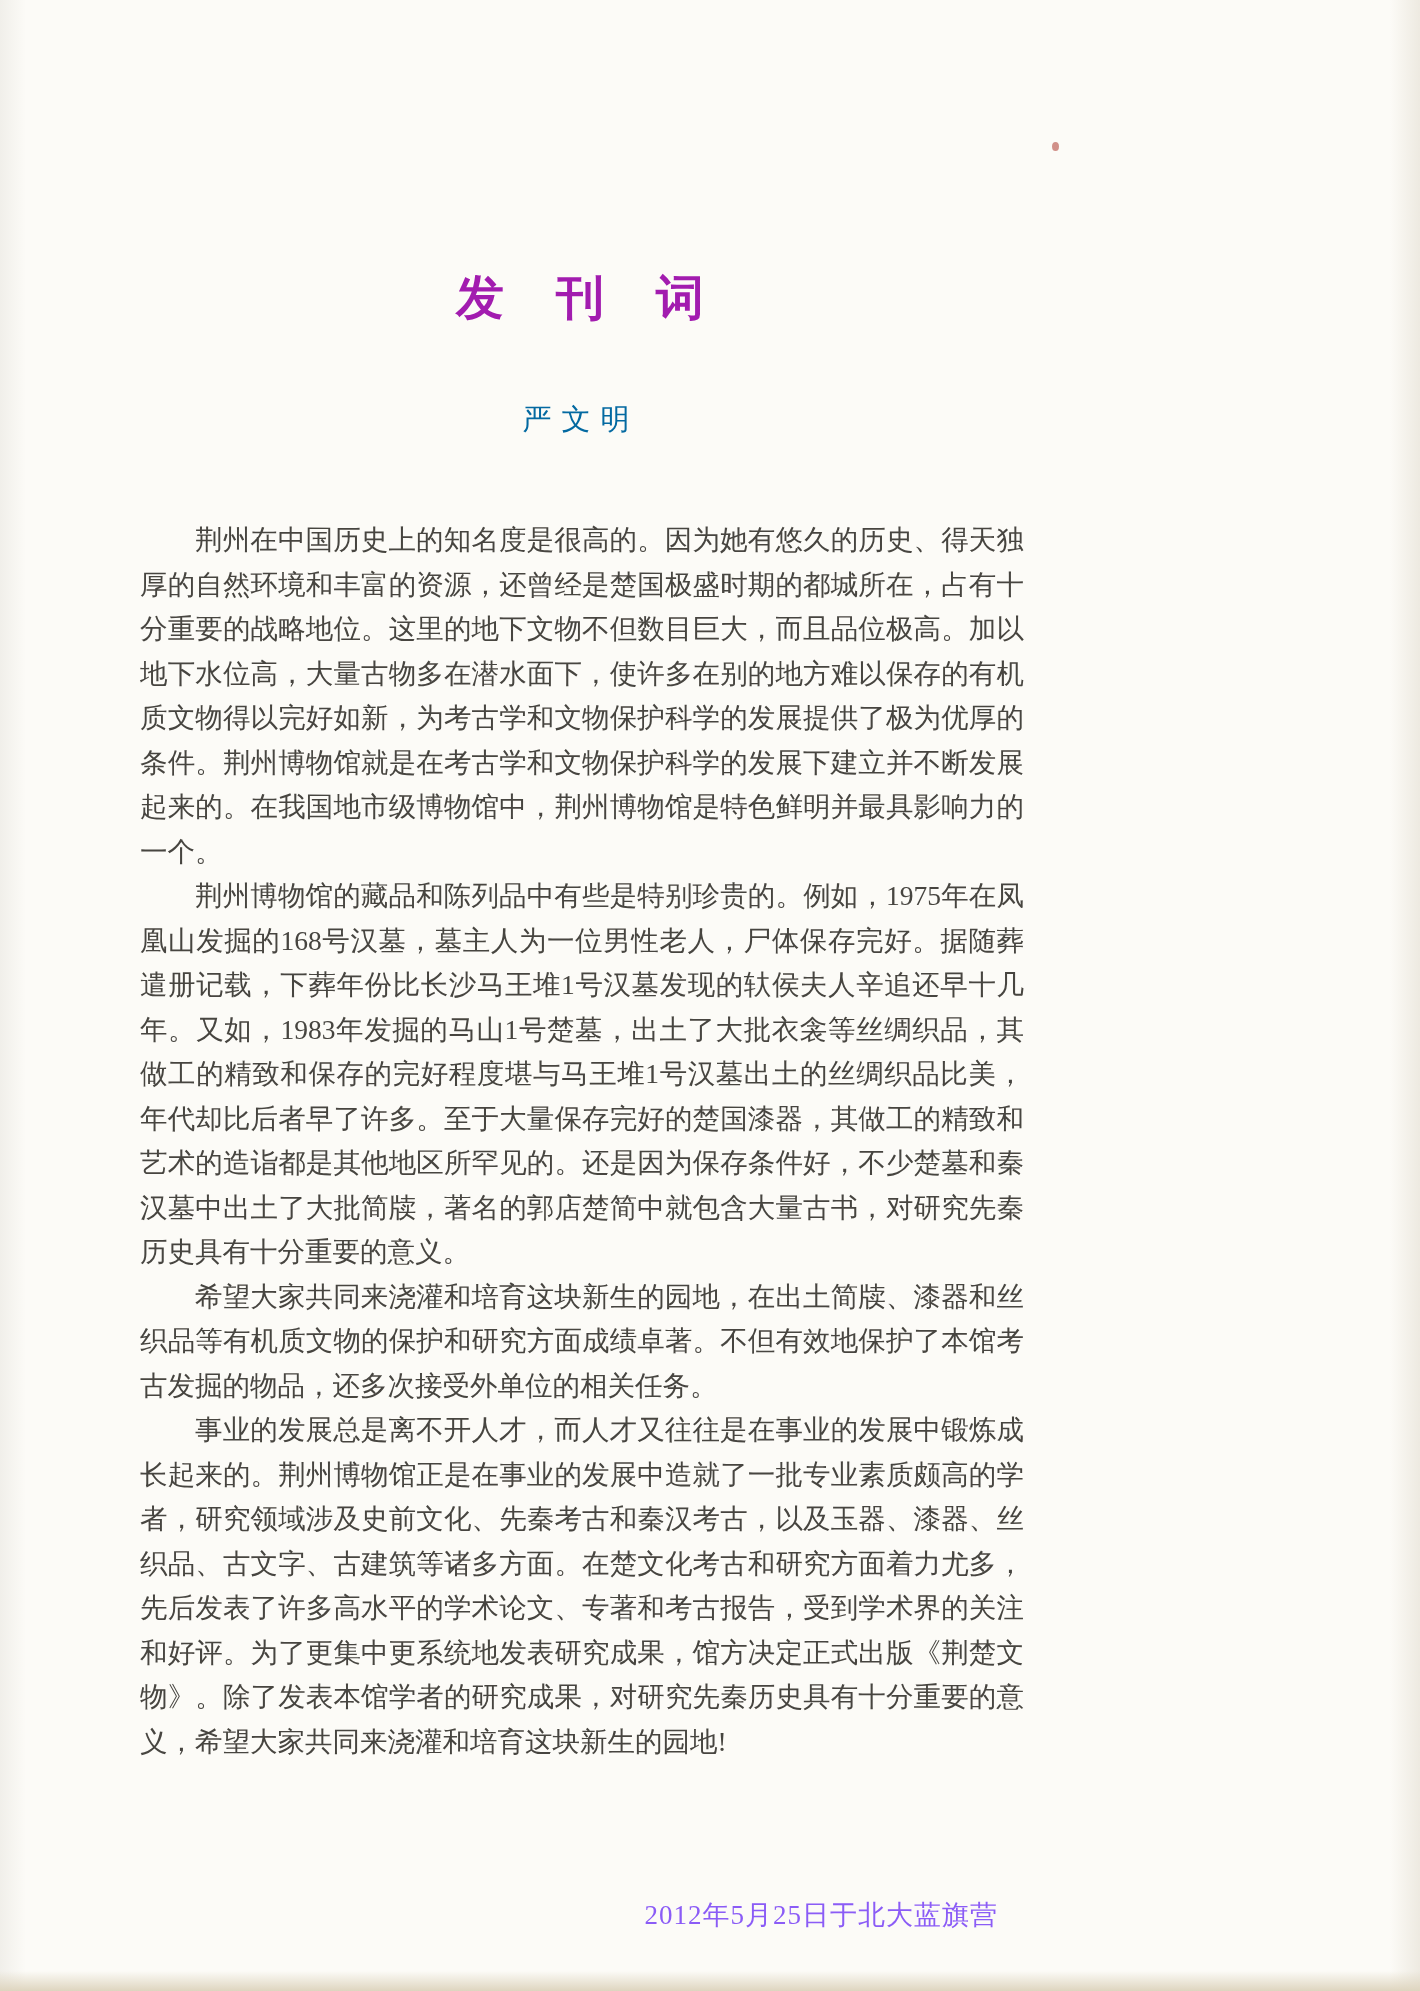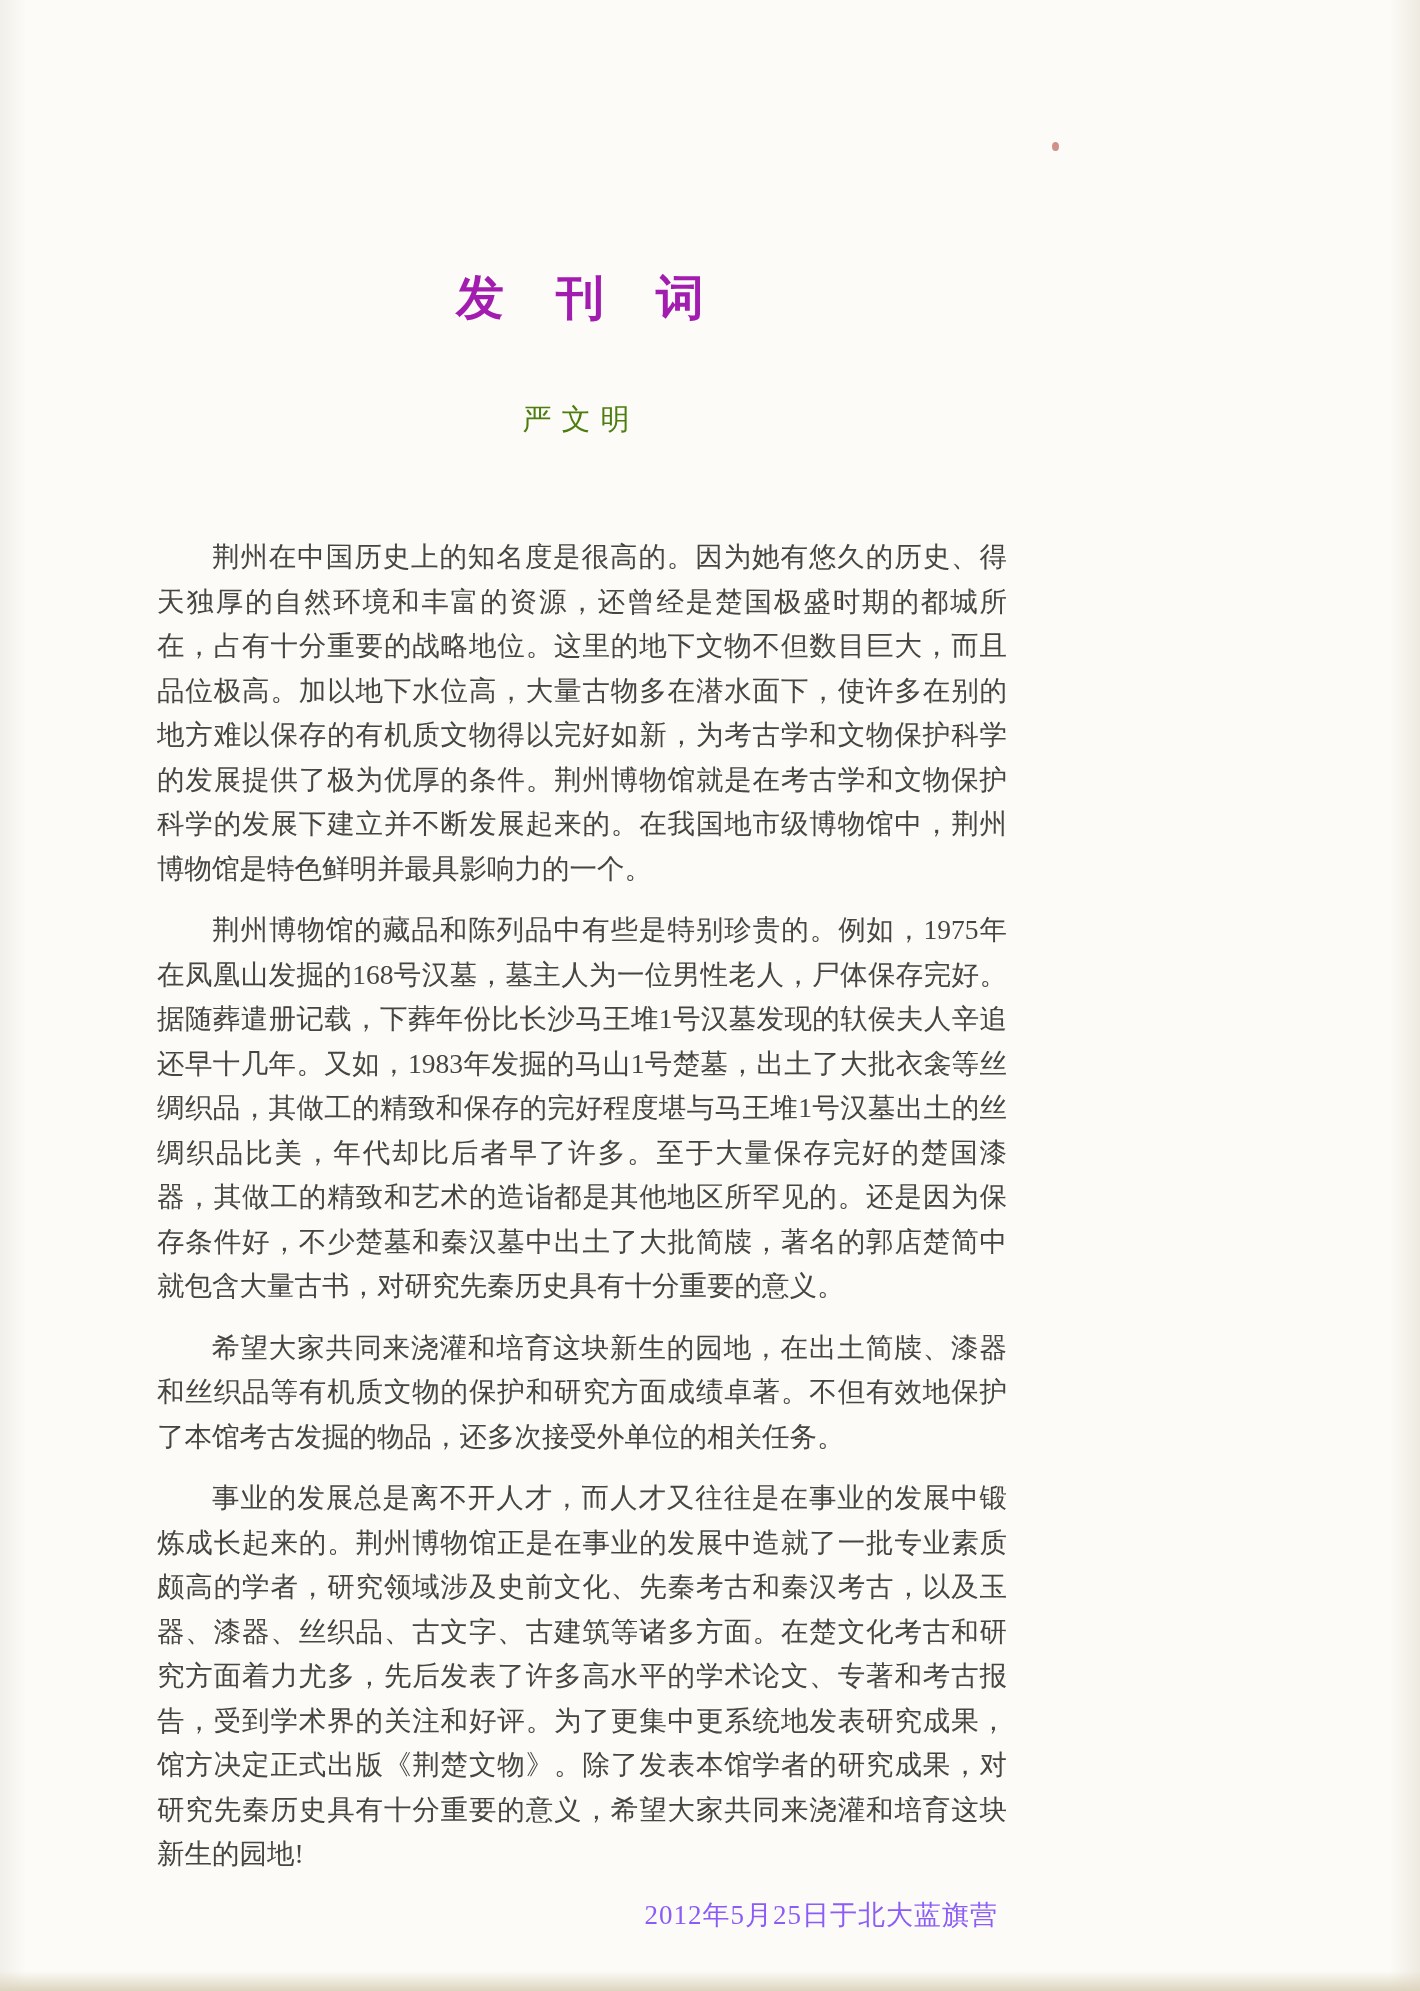--- a/index.html
+++ b/index.html
@@ -44,32 +44,32 @@
     color: #a21caf;
     white-space: pre;
   }
   .doc-author {
     position: absolute;
     left: 140px; top: 400px; width: 882px;
     text-align: center;
     font-size: 29px;
     font-weight: 400;
     letter-spacing: 10px;
-    color: #4d7c0f;
+    color: #0369a1;
   }
   .doc-body {
     position: absolute;
     left: 140px; top: 518px; width: 884px;
     font-size: 27.5px;
     line-height: 44.5px;
     color: #474540;
     text-align: justify;
   }
   .doc-body p {
-    margin: 17px;
+    margin: 0;
     padding: 0;
     text-indent: 2em;
     font-family: Liberation Serif, serif;
   }
   .dateline {
     position: absolute;
     left: 144px; top: 1897px; width: 884px;
     padding-right: 30px;
     box-sizing: border-box;
     text-align: right;

